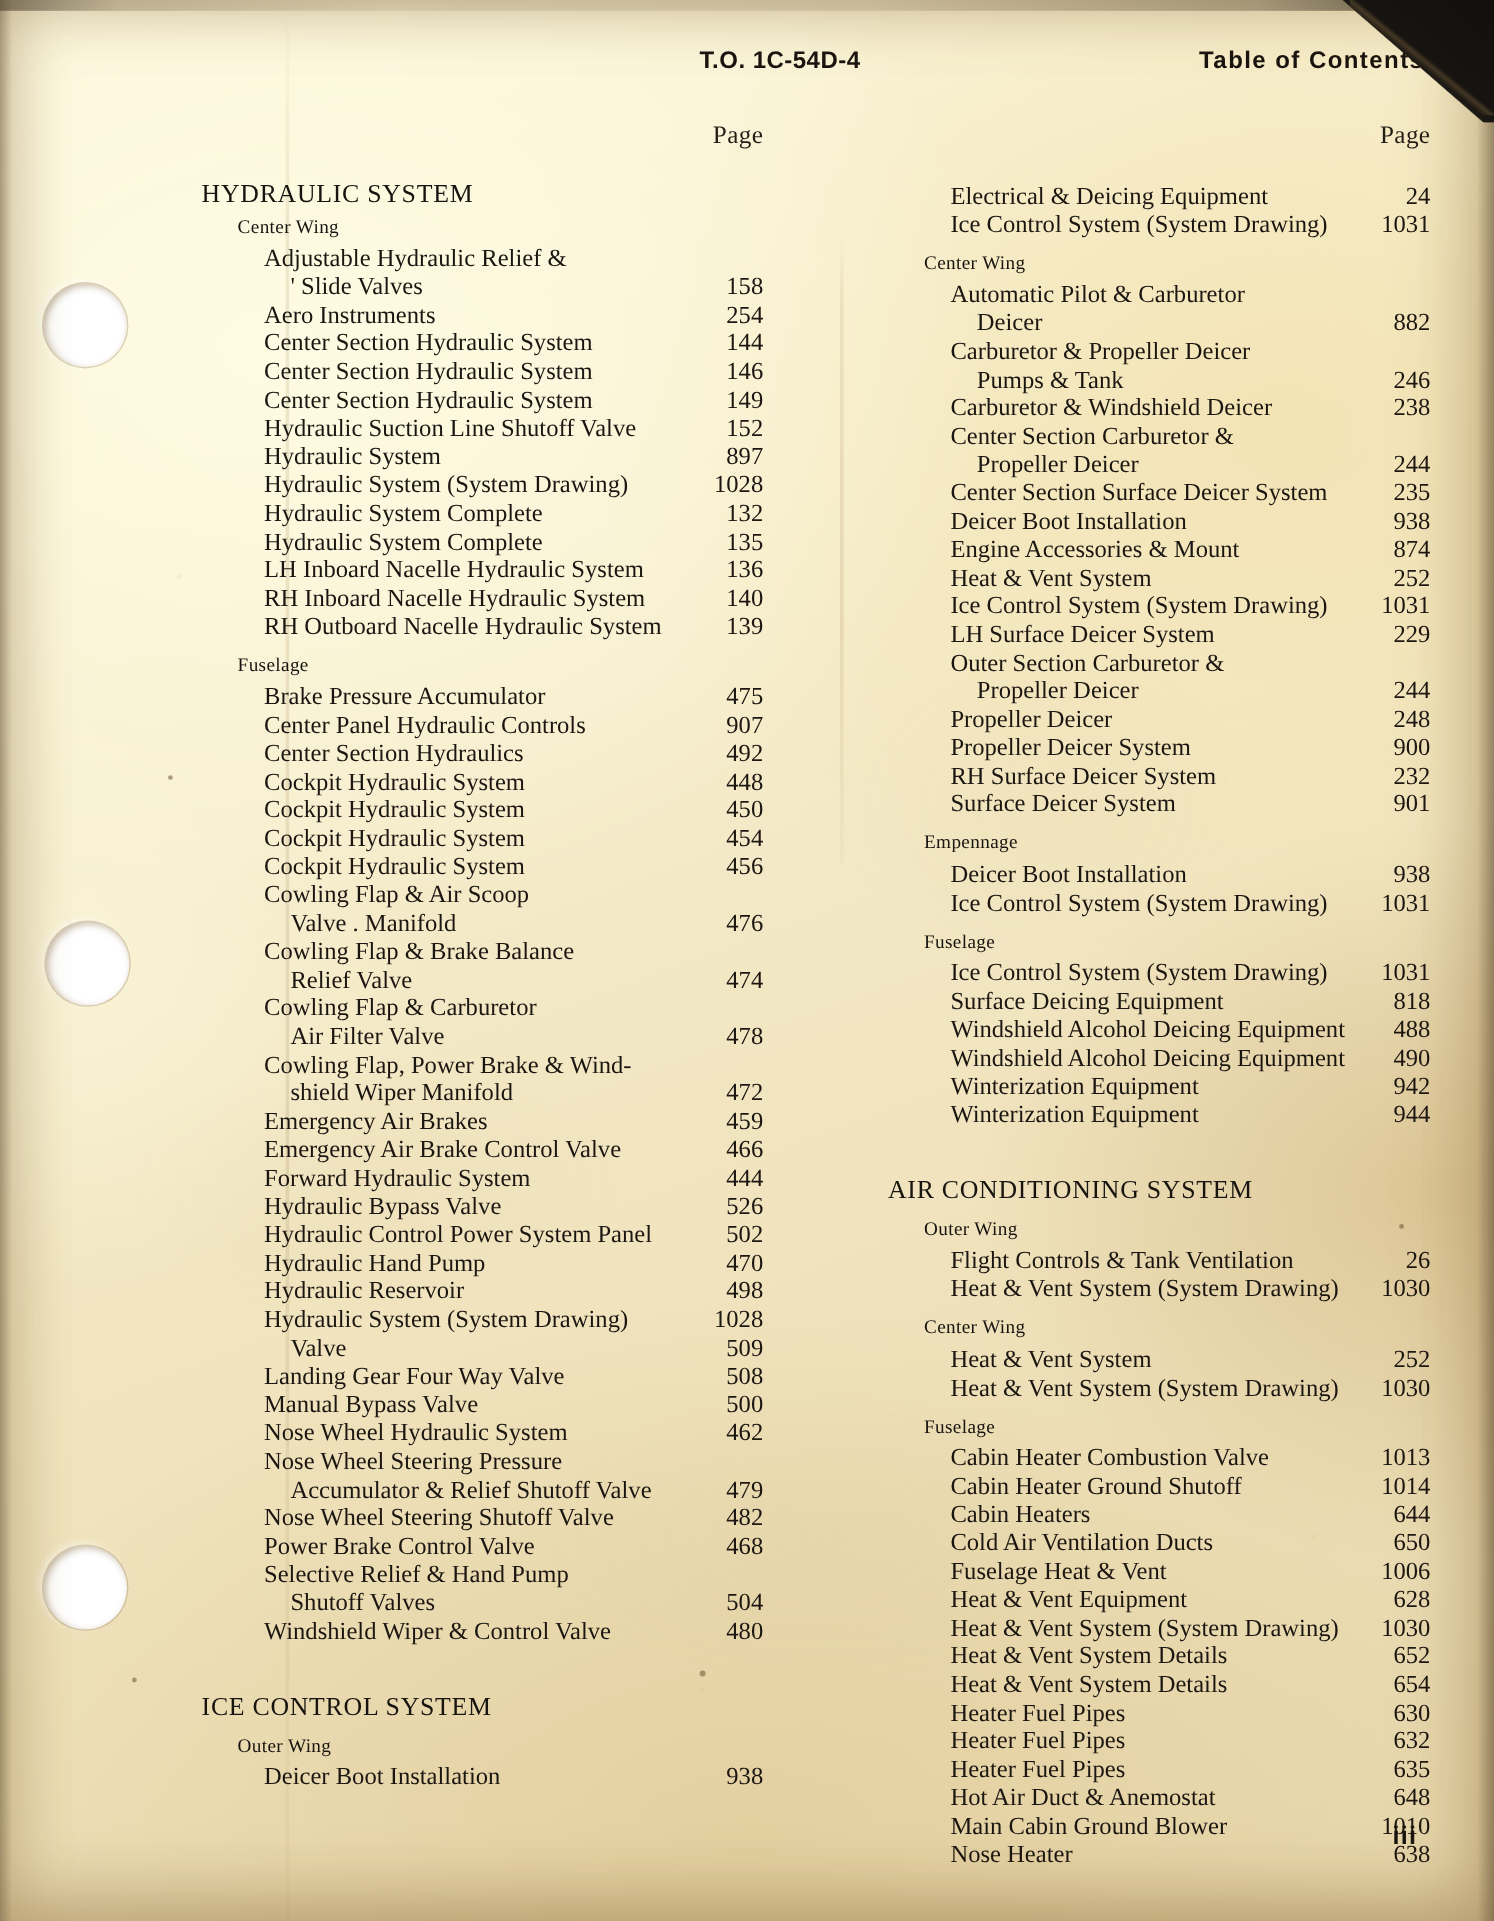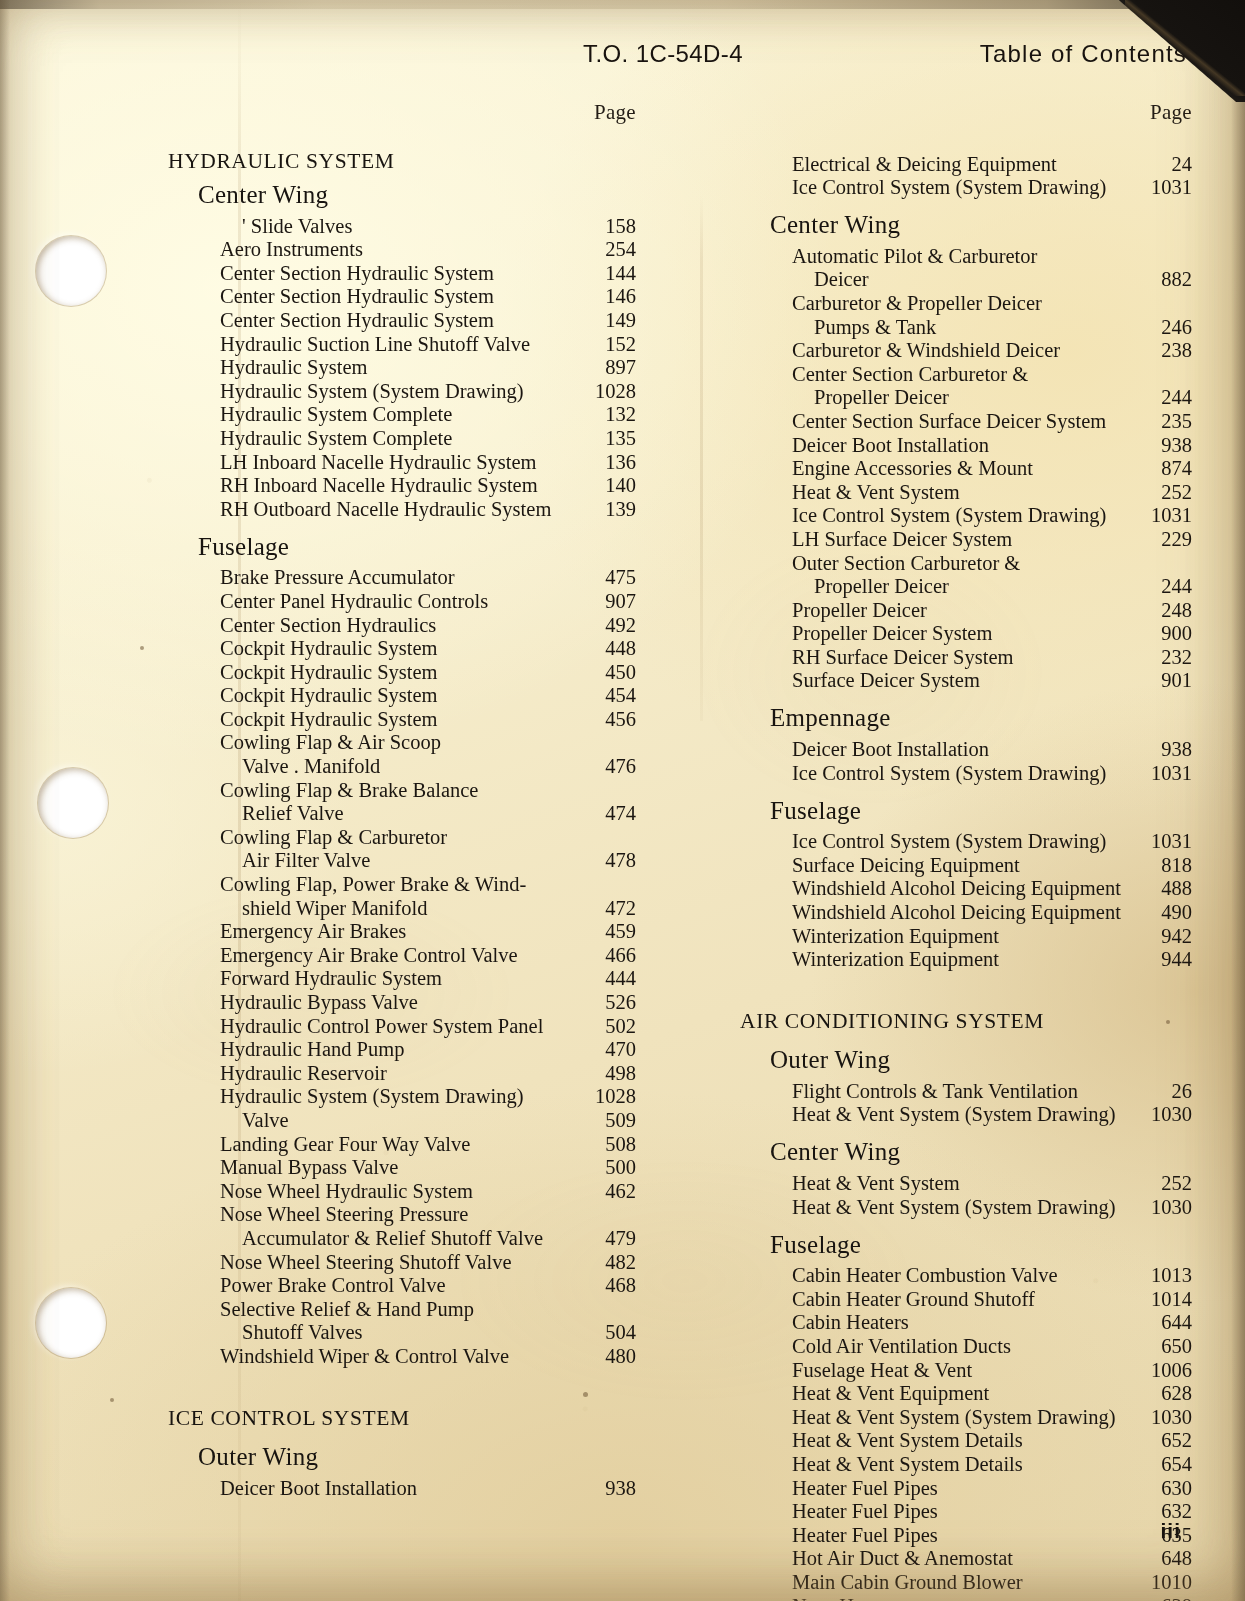--- a/index.html
+++ b/index.html
@@ -120,22 +120,22 @@
   }
 
   
   .header {
     position: absolute;
     top: 40px;
     left: 0;
     right: 0;
     height: 34px;
     font-family: "Liberation Sans", sans-serif;
-    font-weight: normal;
-    font-size: 24px;
+    font-weight: bold;
+    font-size: 20px;
     letter-spacing: 0.4px;
     color: #191410;
   }
   .header .doc-no {
     position: absolute;
     left: 583px;
     top: 0;
   }
   .header .toc-label {
     position: absolute;
@@ -173,21 +173,21 @@
     font-size: 21.5px;
     letter-spacing: 0.6px;
     margin: 0 0 7px 0;
     color: #181410;
     white-space: nowrap;
   }
   .sec-head.spaced { margin-top: 38px; }
 
   
   .sub-head {
-    font-size: 25px;
+    font-size: 16px;
     margin: 12px 0 5px 30px;
     letter-spacing: 0.3px;
     color: #181410;
   }
   .sub-head.first { margin-top: 3px; }
 
   
   .entry {
     display: flex;
     align-items: baseline;
@@ -258,20 +258,24 @@
   <div class="header">
     <span class="doc-no">T.O. 1C-54D-4</span>
     <span class="toc-label">Table  of  Contents</span>
   </div>
 
   <div class="columns">
     <div class="col col-left" id="colLeft">
         <div class="page-word">Page</div>
         <div class="sec-head">HYDRAULIC SYSTEM</div>
         <div class="sub-head first">Center Wing</div>
+        <div class="entry nodots">
+          <span class="title">Adjustable Hydraulic Relief &amp;</span>
+          <span class="pg"></span>
+        </div>
         <div class="entry cont">
           <span class="title">' Slide Valves</span>
           <span class="dots">..........................................................................................</span>
           <span class="pg">158</span>
         </div>
         <div class="entry">
           <span class="title">Aero Instruments</span>
           <span class="dots">..........................................................................................</span>
           <span class="pg">254</span>
         </div>

